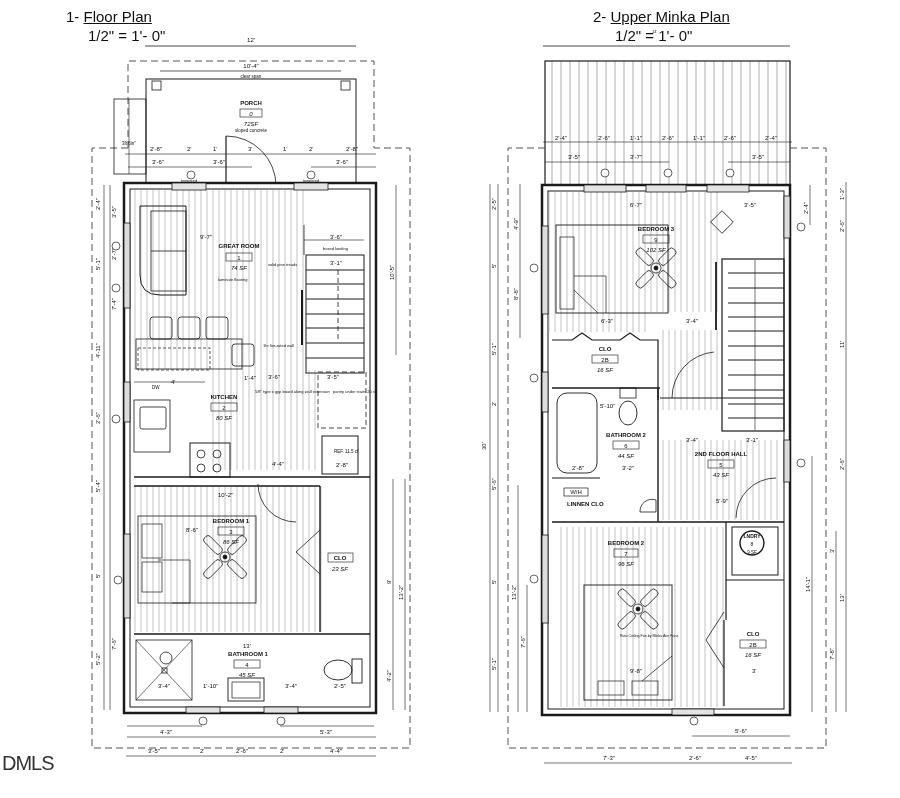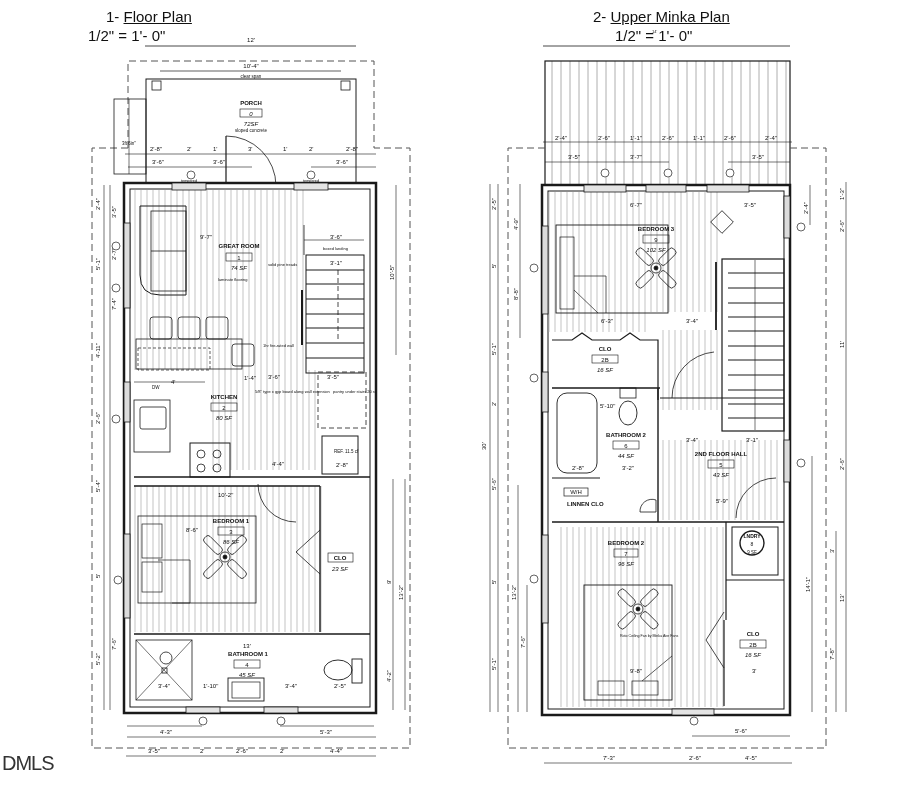--- a/index.html
+++ b/index.html
@@ -7,21 +7,21 @@
   .title{position:absolute;font-size:15px;line-height:17px;white-space:nowrap;}
   .title u{text-decoration:underline;}
   .scale{position:absolute;font-size:15px;line-height:17px;white-space:nowrap;}
   svg{position:absolute;left:0;top:0;}
   .wm{position:absolute;left:2px;top:752px;font-size:20px;color:#333;letter-spacing:-1px;text-align:center;}
   .lbl{font-family:"Liberation Sans",sans-serif;}
 </style>
 </head>
 <body>
 
-<div class="title" style="left:66px;top:8px;margin-left:40px;">
+<div class="title" style="left:66px;top:8px;">
   <span>1- </span><u>Floor Plan</u>
 </div>
 <div class="scale" style="left:88px;top:27px;">1/2" = 1'- 0"</div>
 
 <div class="title" style="left:593px;top:8px;">
   <span>2- </span><u>Upper Minka Plan</u>
 </div>
 <div class="scale" style="left:615px;top:27px;">1/2" = 1'- 0"</div>
 
 <svg width="900" height="798" viewBox="0 0 900 798">

